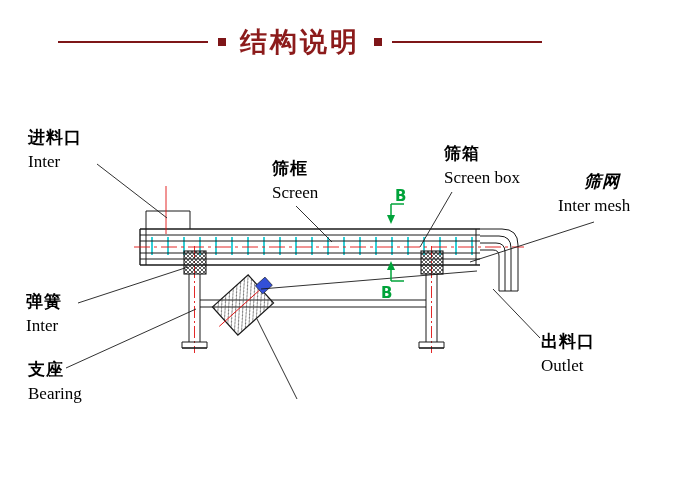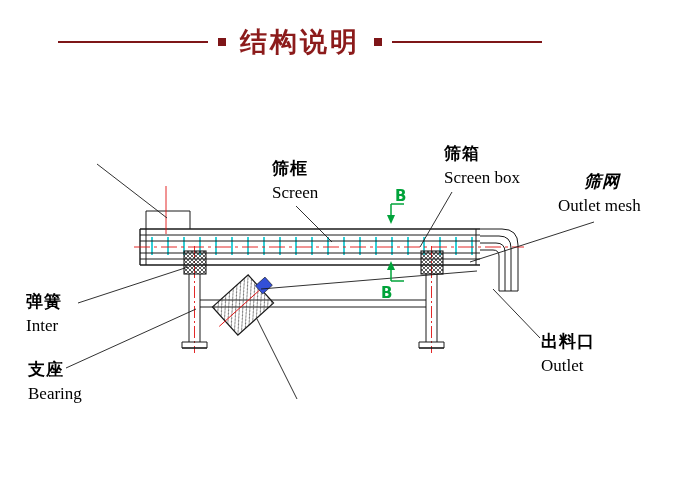--- a/index.html
+++ b/index.html
@@ -151,34 +151,38 @@
         <text class="b-letter" x="395" y="201" stroke="none" fill="#00a33a">B</text>
       </g>
       <g stroke="#00a33a" fill="#00a33a">
         <line x1="391" y1="281" x2="391" y2="268" stroke-width="1.5"></line>
         <line x1="391" y1="281" x2="404" y2="281" stroke-width="1.5"></line>
         <path d="M387,270 L395,270 L391,261 Z" stroke="none"></path>
         <text class="b-letter" x="381" y="298" stroke="none" fill="#00a33a">B</text>
       </g>
     </svg>
 
+    <div class="label" style="left:28px; top:126px">
+      <div class="cn">进料口</div>
+      <div class="en">Inter</div>
+    </div>
 
     <div class="label" style="left:272px; top:157px">
       <div class="cn">筛框</div>
       <div class="en">Screen</div>
     </div>
 
     <div class="label" style="left:444px; top:142px">
       <div class="cn">筛箱</div>
       <div class="en">Screen box</div>
     </div>
 
     <div class="label mesh" style="left:558px; top:170px">
       <div class="cn">筛网</div>
-      <div class="en">Outlet mesh</div>
+      <div class="en">Inter mesh</div>
     </div>
 
     <div class="label" style="left:26px; top:290px">
       <div class="cn">弹簧</div>
       <div class="en">Inter</div>
     </div>
 
     <div class="label" style="left:28px; top:358px">
       <div class="cn">支座</div>
       <div class="en">Bearing</div>

